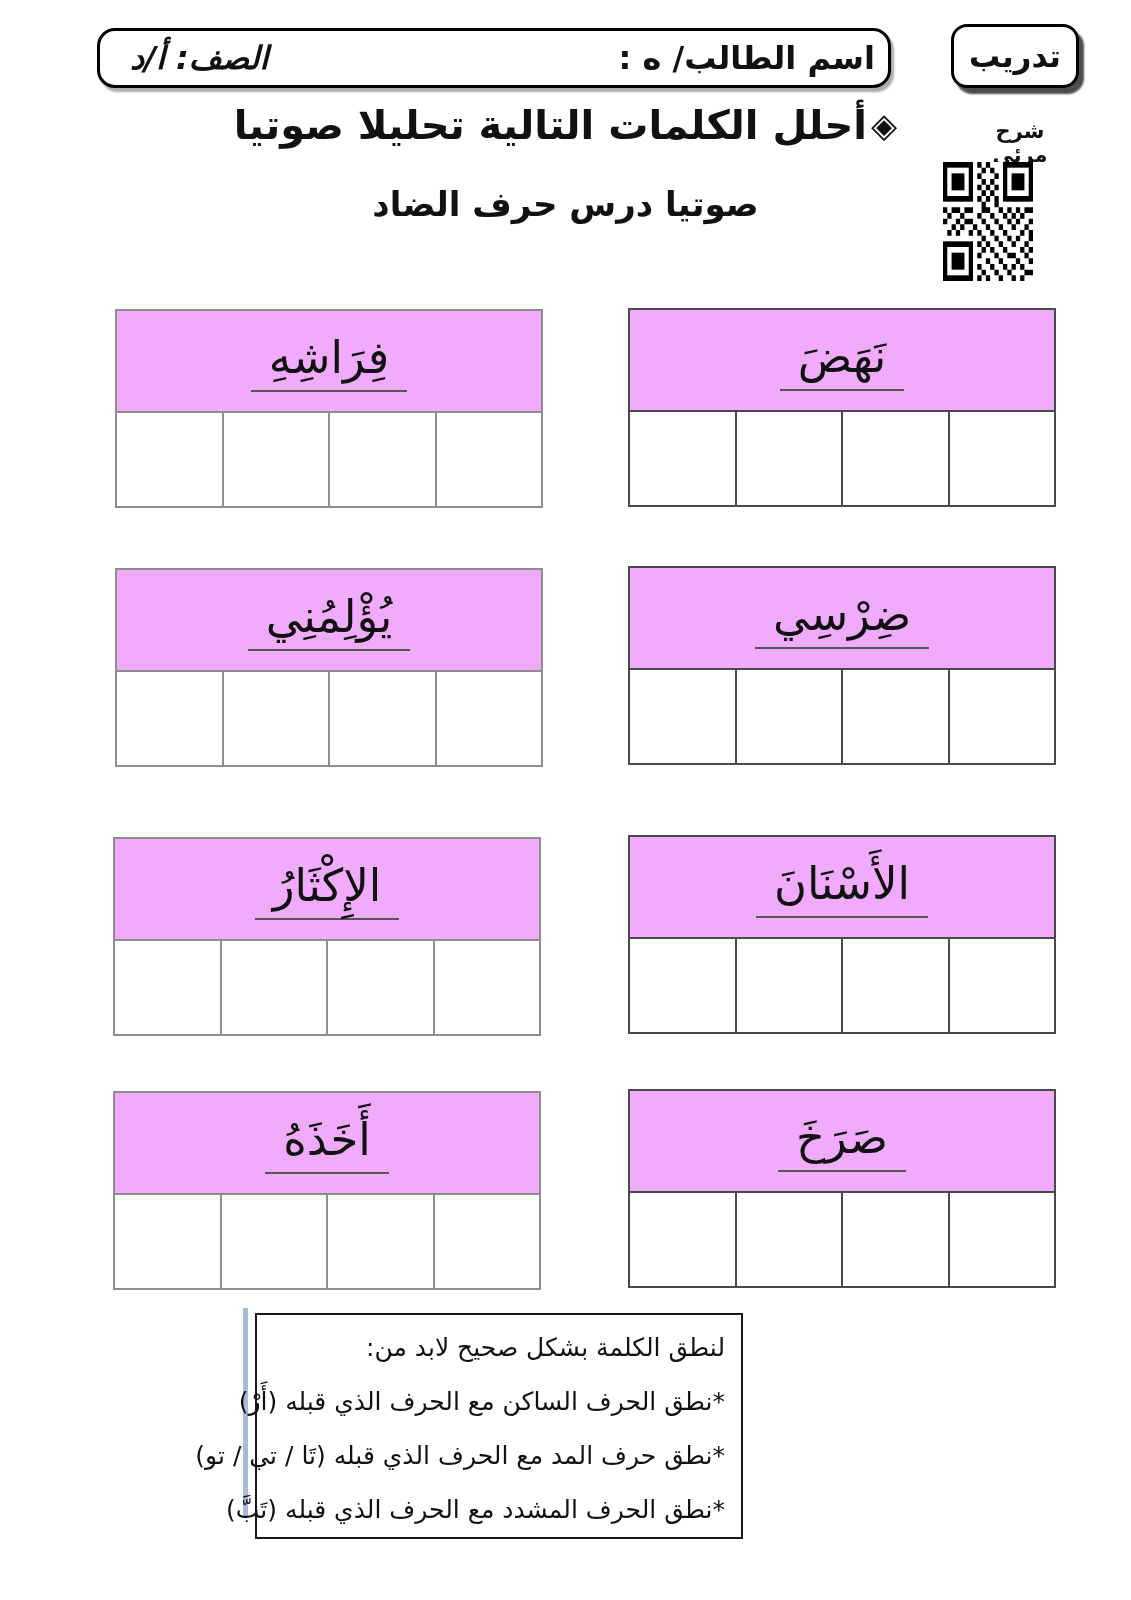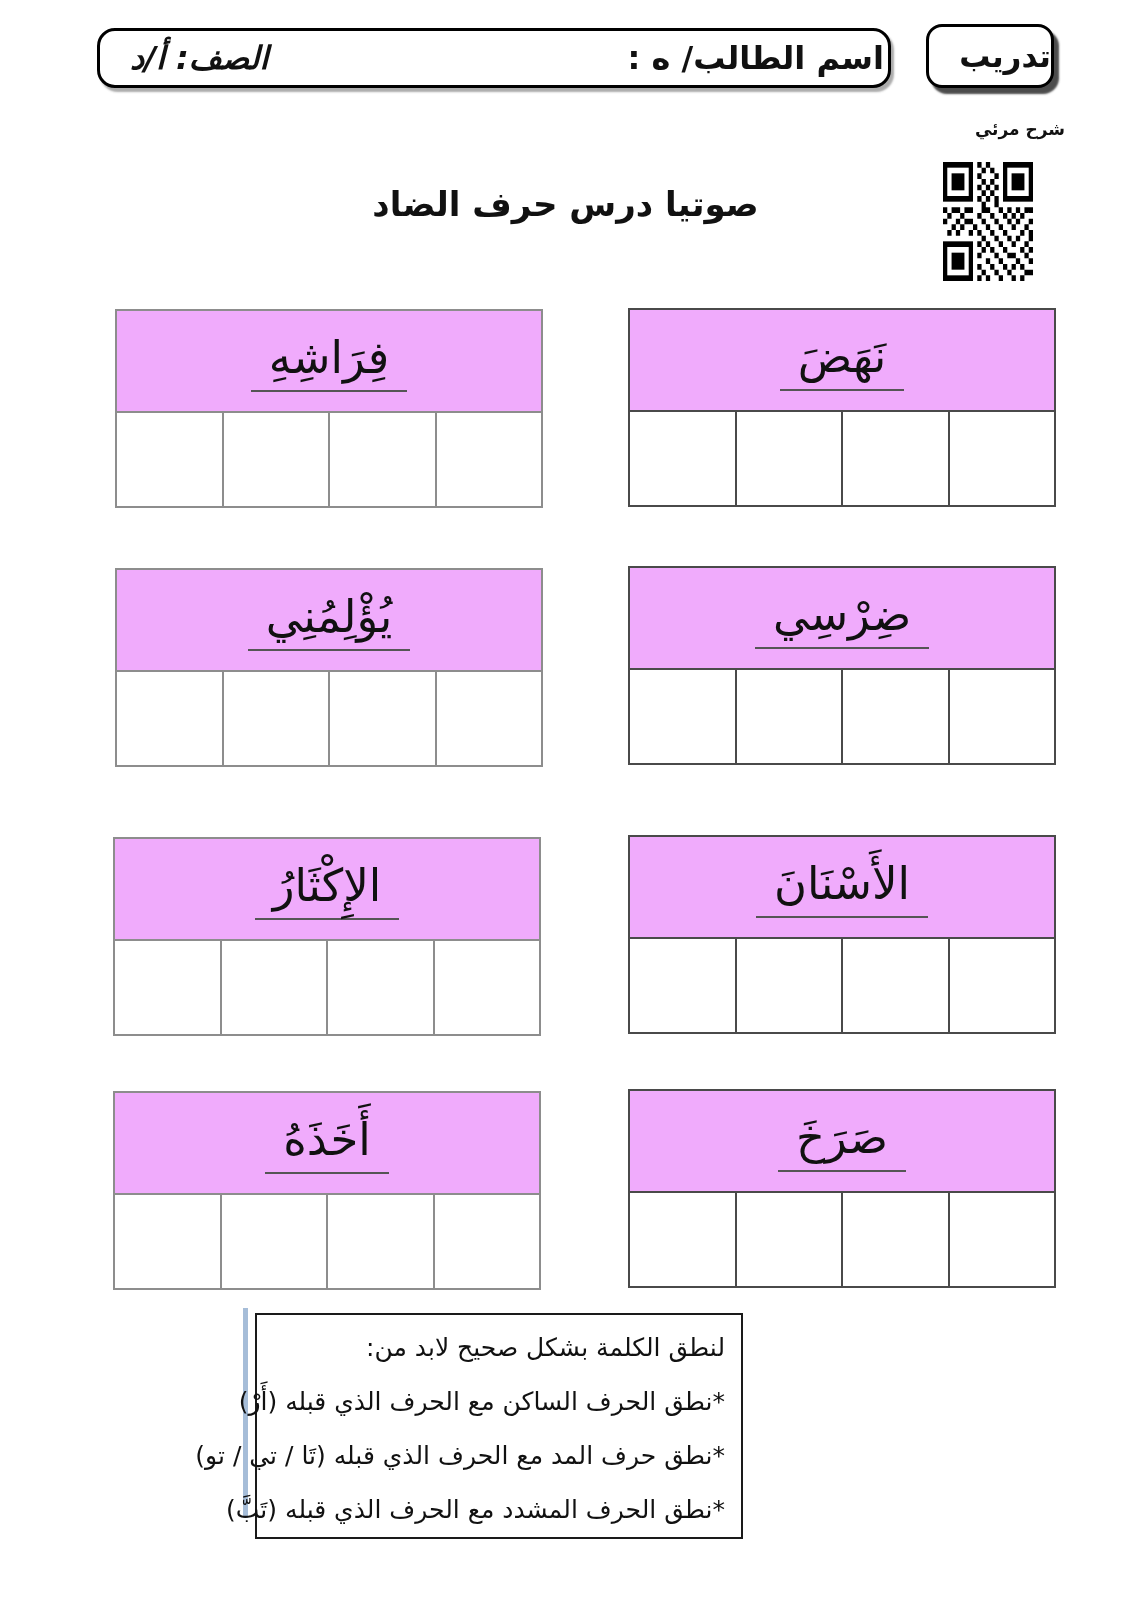--- a/index.html
+++ b/index.html
@@ -3,51 +3,51 @@
 <meta charset="utf-8">
 <style>
   html,body { margin:0; padding:0; background:#ffffff; }
   .page {
     position:relative; width:1131px; height:1600px; background:#ffffff;
     font-family:"DejaVu Sans", sans-serif; direction:rtl; overflow:hidden; color:#111;
   }
 
   
   .training-box {
-    position:absolute; left:926px; top:24px; width:122px; height:58px;
+    position:absolute; left:951px; top:24px; width:122px; height:58px;
     border:3px solid #000; border-radius:16px; background:#fff;
     box-shadow:5px 6px 2px rgba(45,45,45,.85);
-    display:flex; align-items:center; justify-content:flex-start;
+    display:flex; align-items:center; justify-content:center;
     font-weight:bold; font-size:31px;
   }
   .name-box {
     position:absolute; left:97px; top:28px; width:788px; height:54px;
     border:3px solid #000; border-radius:18px; background:#fff;
     box-shadow:3px 4px 2px rgba(70,70,70,.45);
     display:flex; align-items:center; font-weight:bold; font-size:32px;
   }
-  .name-label { padding-right:4px; white-space:nowrap; }
+  .name-label { padding-right:13px; white-space:nowrap; }
   .name-blank { flex:1; height:100%; }
   .class-label { padding-left:30px; white-space:nowrap;font-style:italic; }
 
   
   .title {
     position:absolute; top:102px; left:0; width:1131px; text-align:center;
     font-size:40px; font-weight:bold; letter-spacing:0; white-space:nowrap;
   }
   .title .bullet { font-size:34px; vertical-align:2px; margin-left:4px; }
   .subtitle {
     position:absolute; top:184px; left:60px; width:1011px; text-align:center;
     font-size:34px; font-weight:bold; white-space:nowrap;
   }
 
   
   .qr-caption {
     position:absolute; left:968px; top:119px; width:104px; text-align:center;
-    font-size:17px; font-weight:bold;
+    font-size:21px; font-weight:bold;
   }
   .qr { position:absolute; left:943px; top:162px; width:90px; height:119px; }
 
   
   .word-box { position:absolute; width:424px; background:#f0abfc; --bc:#8d8d8d; border:2px solid var(--bc);margin-top:16px; }
   .word-box.dark { --bc:#4a4a4a; }
   .word-area {
     height:100px; border-bottom:2px solid var(--bc);
     display:flex; align-items:center; justify-content:center;
   }
@@ -87,20 +87,23 @@
 
   <div class="training-box">
     <span>تدريب</span>
   </div>
   <div class="name-box">
     <span class="name-label">اسم الطالب/ ه :</span>
     <span class="name-blank"></span>
     <span class="class-label">الصف: أ/د</span>
   </div>
 
+  <div class="title">
+    <span class="bullet">◈</span><span>أحلل الكلمات التالية تحليلا صوتيا</span>
+  </div>
   <div class="subtitle">صوتيا درس حرف الضاد</div>
 
   <div class="qr-caption">شرح مرئي</div>
   <svg class="qr" viewBox="0 0 21 21" preserveAspectRatio="none" xmlns="http://www.w3.org/2000/svg">
     <rect x="0" y="0" width="21" height="21" fill="#ffffff"></rect>
 
     <rect x="0" y="0" width="7" height="7" fill="#000"></rect>
       <rect x="1" y="1" width="5" height="5" fill="#fff"></rect>
       <rect x="2" y="2" width="3" height="3" fill="#000"></rect>
     <rect x="14" y="0" width="7" height="7" fill="#000"></rect>

